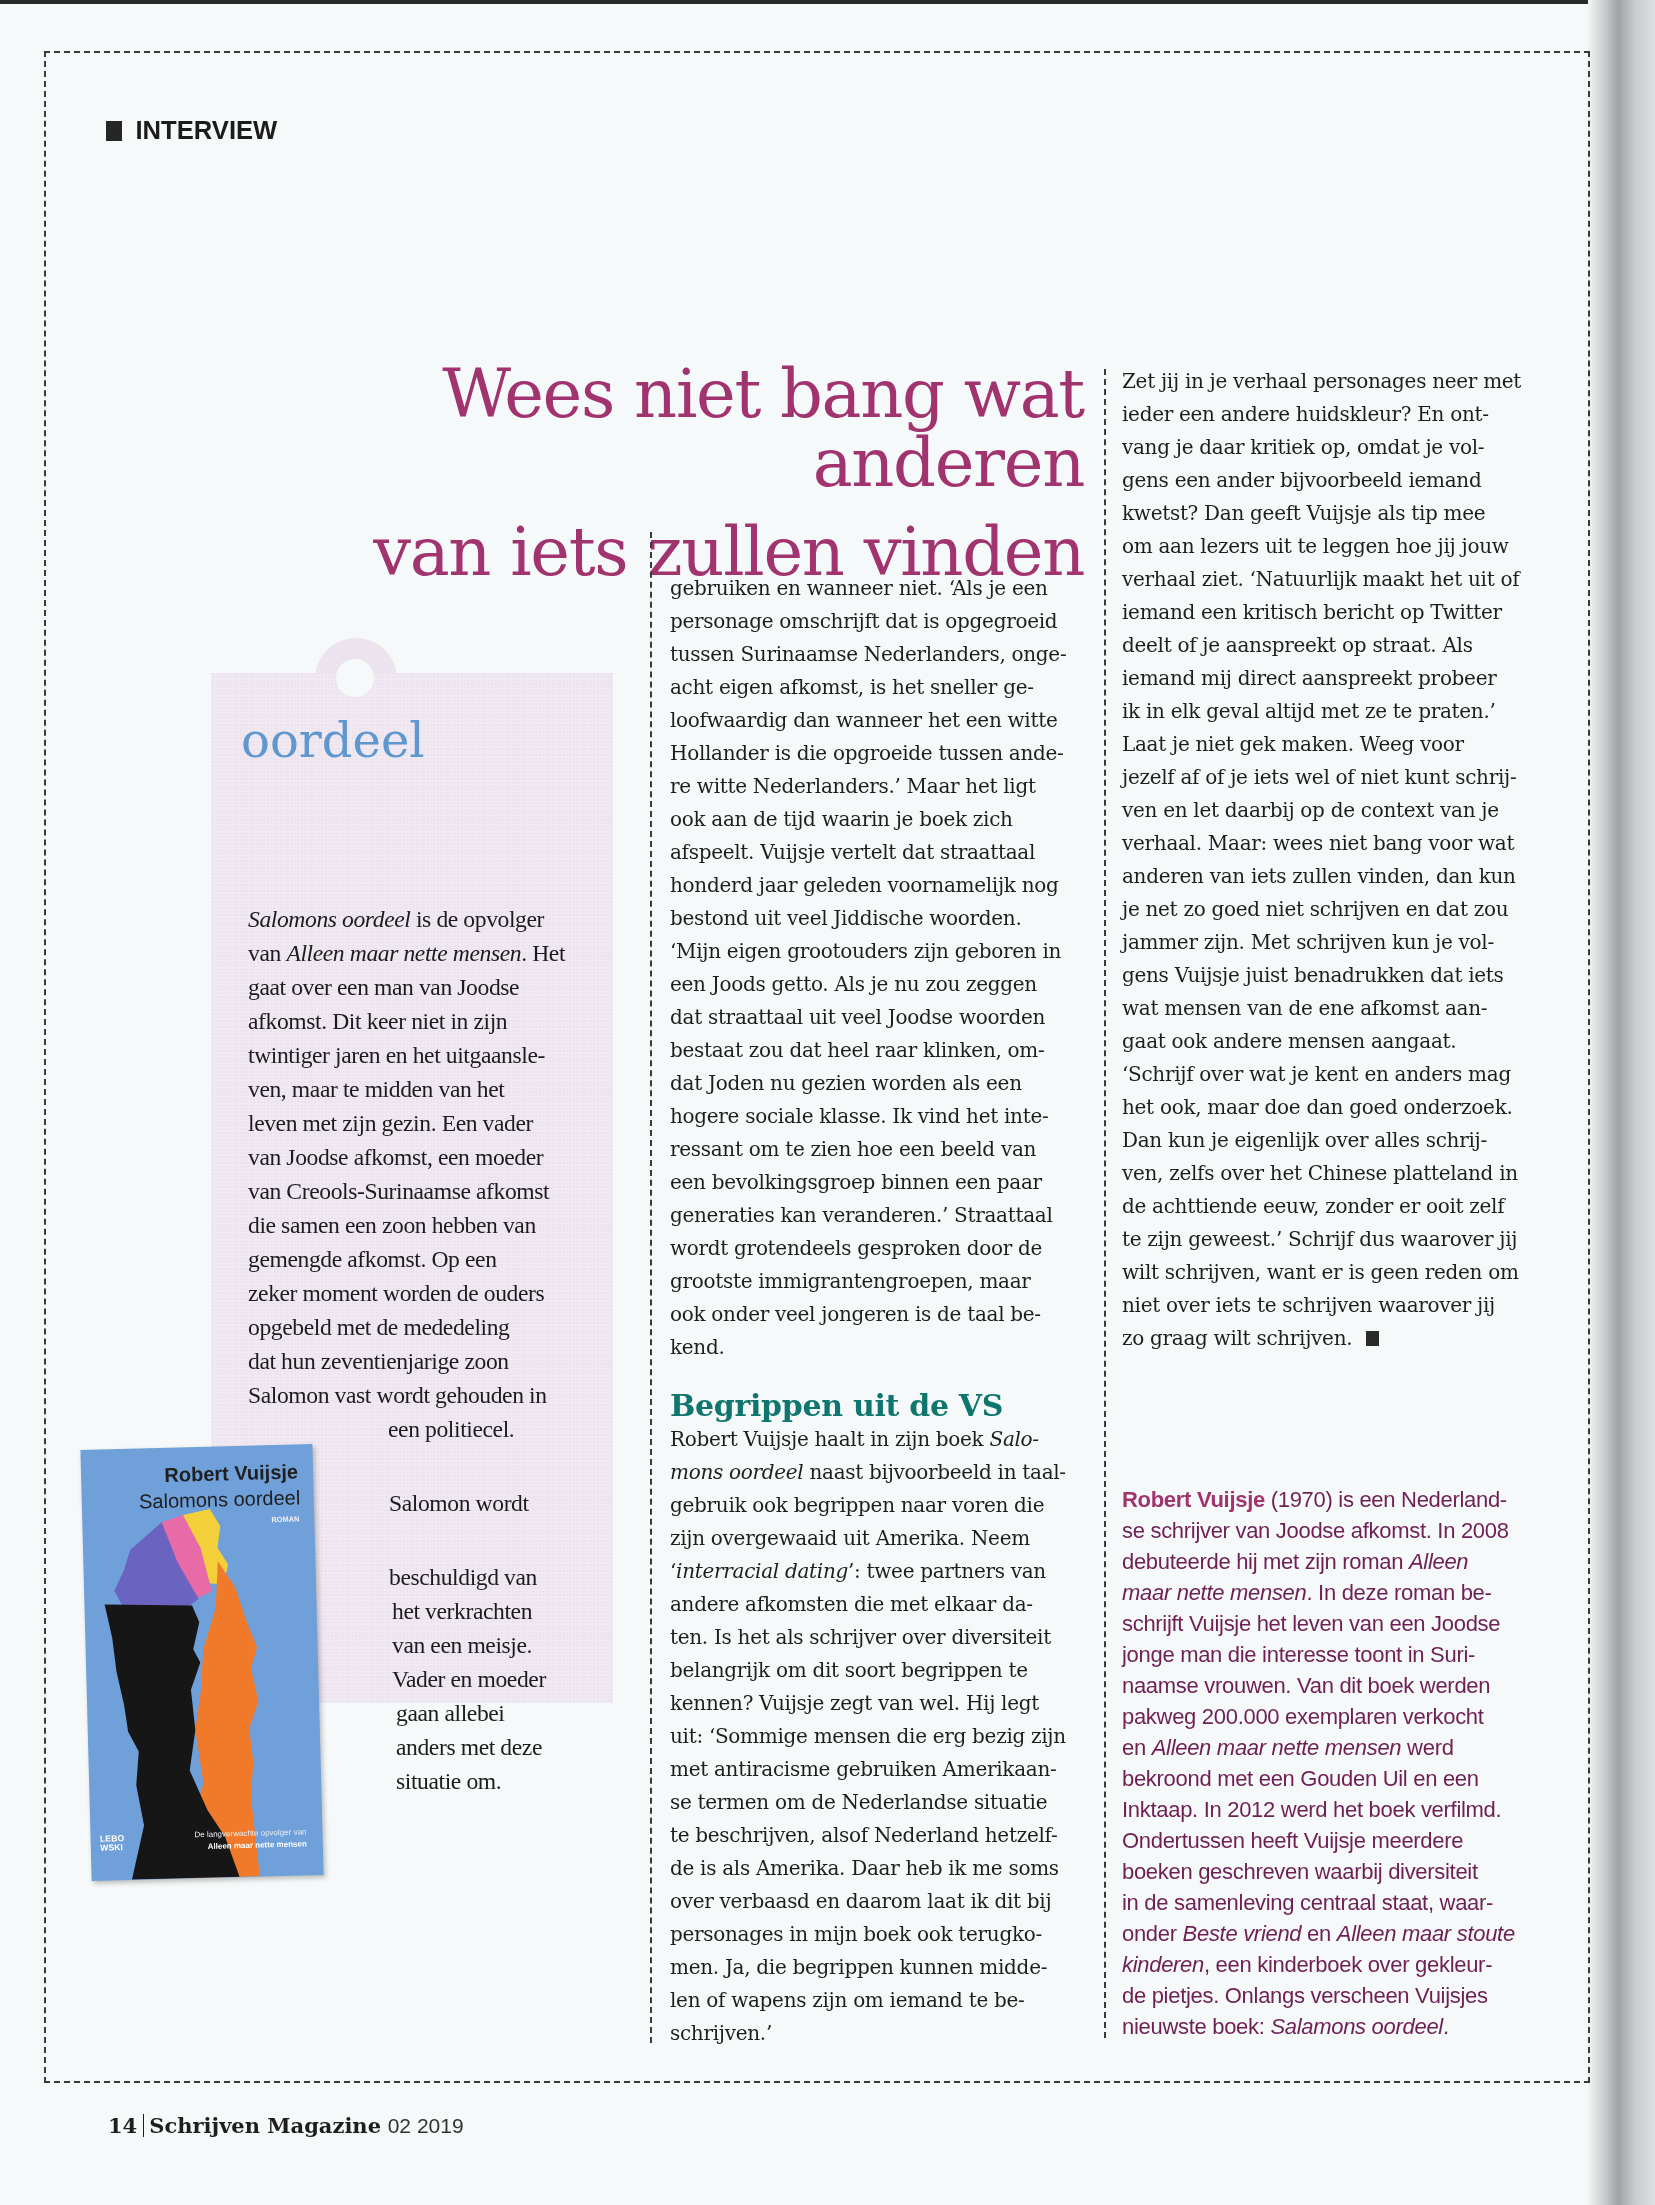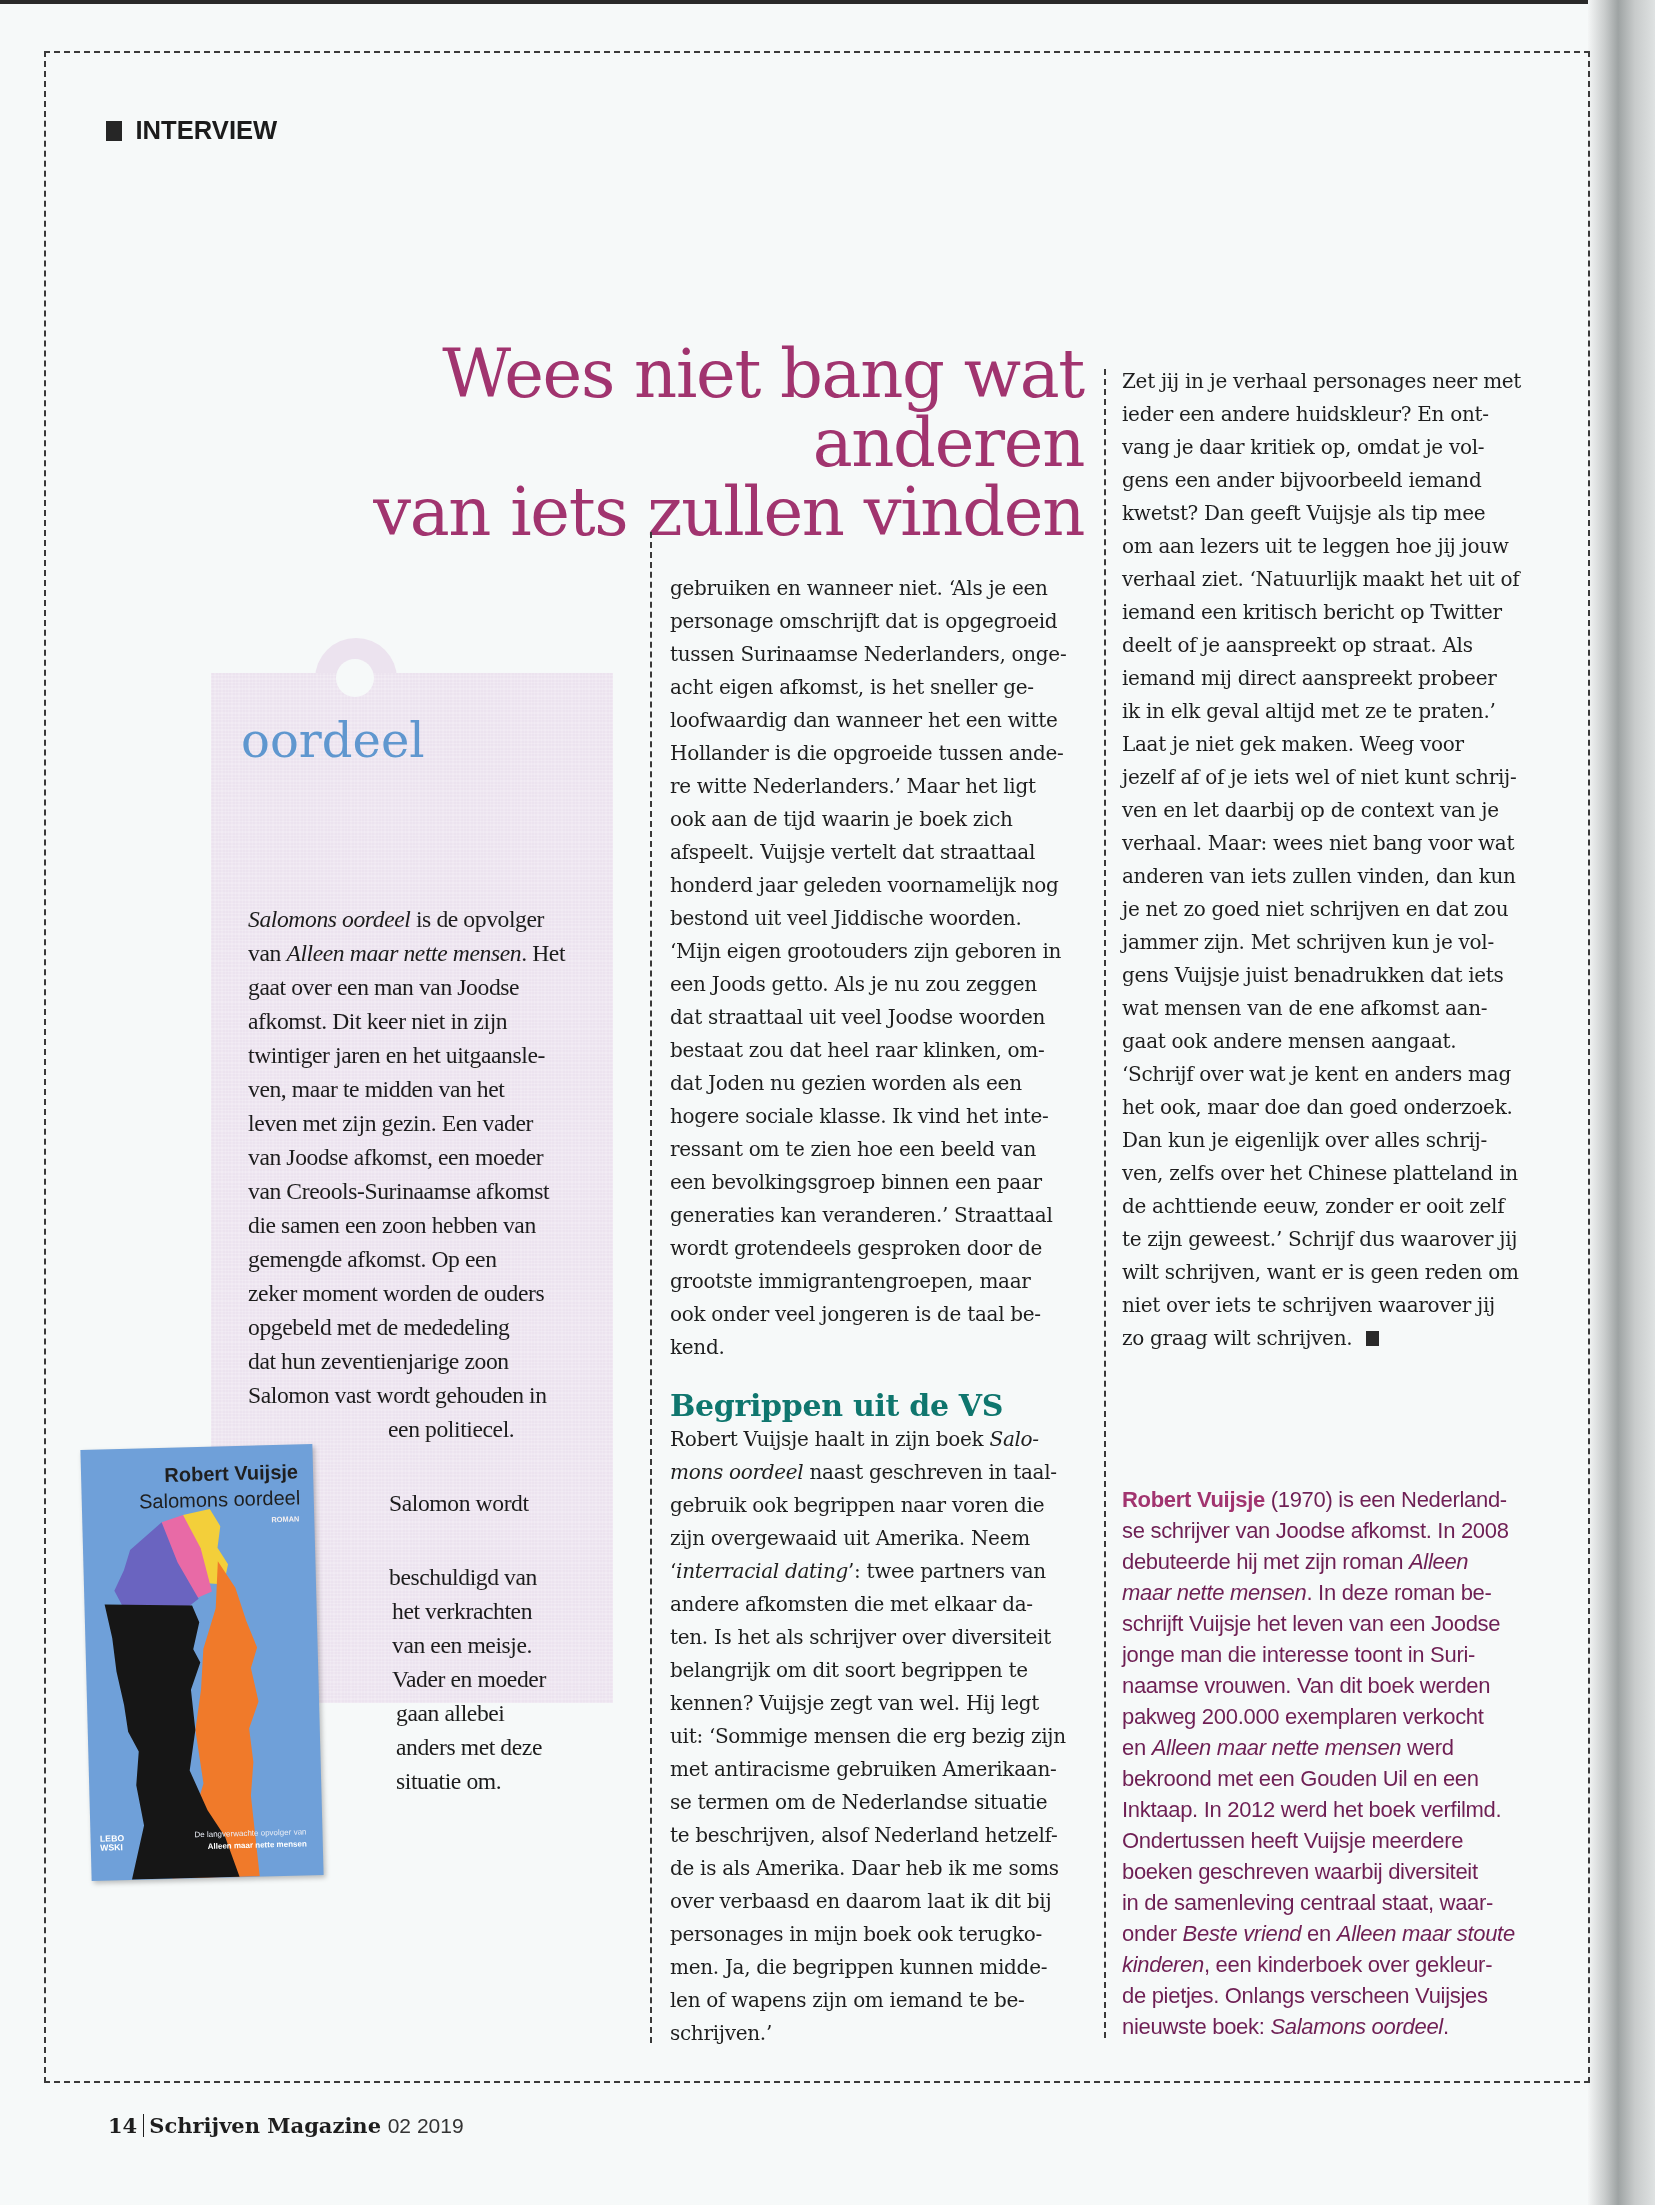--- a/index.html
+++ b/index.html
@@ -22,21 +22,21 @@
     position:absolute; left:106px; top:116px;
     font-family:"Liberation Sans", sans-serif; font-weight:bold; font-size:25.6px;
     letter-spacing:0px; color:#1c1c1c; display:flex; align-items:center;
   }
   .section-label .sq { width:16px; height:20px; background:#262626; margin-right:13.5px; display:inline-block; }
   .headline {
     position:absolute; left:162px; top:340px; width:922px; text-align:right;
     font-family:"DejaVu Serif", serif; font-weight:300; color:#a1346f;
     font-size:67px; line-height:69px; letter-spacing:-1.3px;
   }
-  .headline span { display:block; }
+  .headline span { display:block;margin-top:20px; }
   
   .tag {
     position:absolute; left:211px; top:673px; width:402px; height:1030px;
     background:#ece3ef;
     background-image:
       repeating-linear-gradient(0deg, rgba(255,255,255,0.18) 0 1.3px, transparent 1.3px 3.4px),
       repeating-linear-gradient(90deg, rgba(255,255,255,0.14) 0 1.3px, transparent 1.3px 3.4px);
   }
   .tag-knob {
     position:absolute; left:315px; top:638px; width:82px; height:82px; border-radius:50%;
@@ -196,21 +196,21 @@
       <span class="ln"><span>een bevolkingsgroep binnen een paar</span></span>
       <span class="ln"><span>generaties kan veranderen.’ Straattaal</span></span>
       <span class="ln"><span>wordt grotendeels gesproken door de</span></span>
       <span class="ln"><span>grootste immigrantengroepen, maar</span></span>
       <span class="ln"><span>ook onder veel jongeren is de taal be-</span></span>
       <span class="ln"><span>kend.</span></span>
     </div>
   <span class="subhead">Begrippen uit de VS</span>
   <div id="mid-2">
       <span class="ln"><span>Robert Vuijsje haalt in zijn boek </span><i>Salo-</i></span>
-      <span class="ln"><i>mons oordeel</i><span> naast geschreven in taal-</span></span>
+      <span class="ln"><i>mons oordeel</i><span> naast bijvoorbeeld in taal-</span></span>
       <span class="ln"><span>gebruik ook begrippen naar voren die</span></span>
       <span class="ln"><span>zijn overgewaaid uit Amerika. Neem</span></span>
       <span class="ln"><span>‘</span><i>interracial dating</i><span>’: twee partners van</span></span>
       <span class="ln"><span>andere afkomsten die met elkaar da-</span></span>
       <span class="ln"><span>ten. Is het als schrijver over diversiteit</span></span>
       <span class="ln"><span>belangrijk om dit soort begrippen te</span></span>
       <span class="ln"><span>kennen? Vuijsje zegt van wel. Hij legt</span></span>
       <span class="ln"><span>uit: ‘Sommige mensen die erg bezig zijn</span></span>
       <span class="ln"><span>met antiracisme gebruiken Amerikaan-</span></span>
       <span class="ln"><span>se termen om de Nederlandse situatie</span></span>

